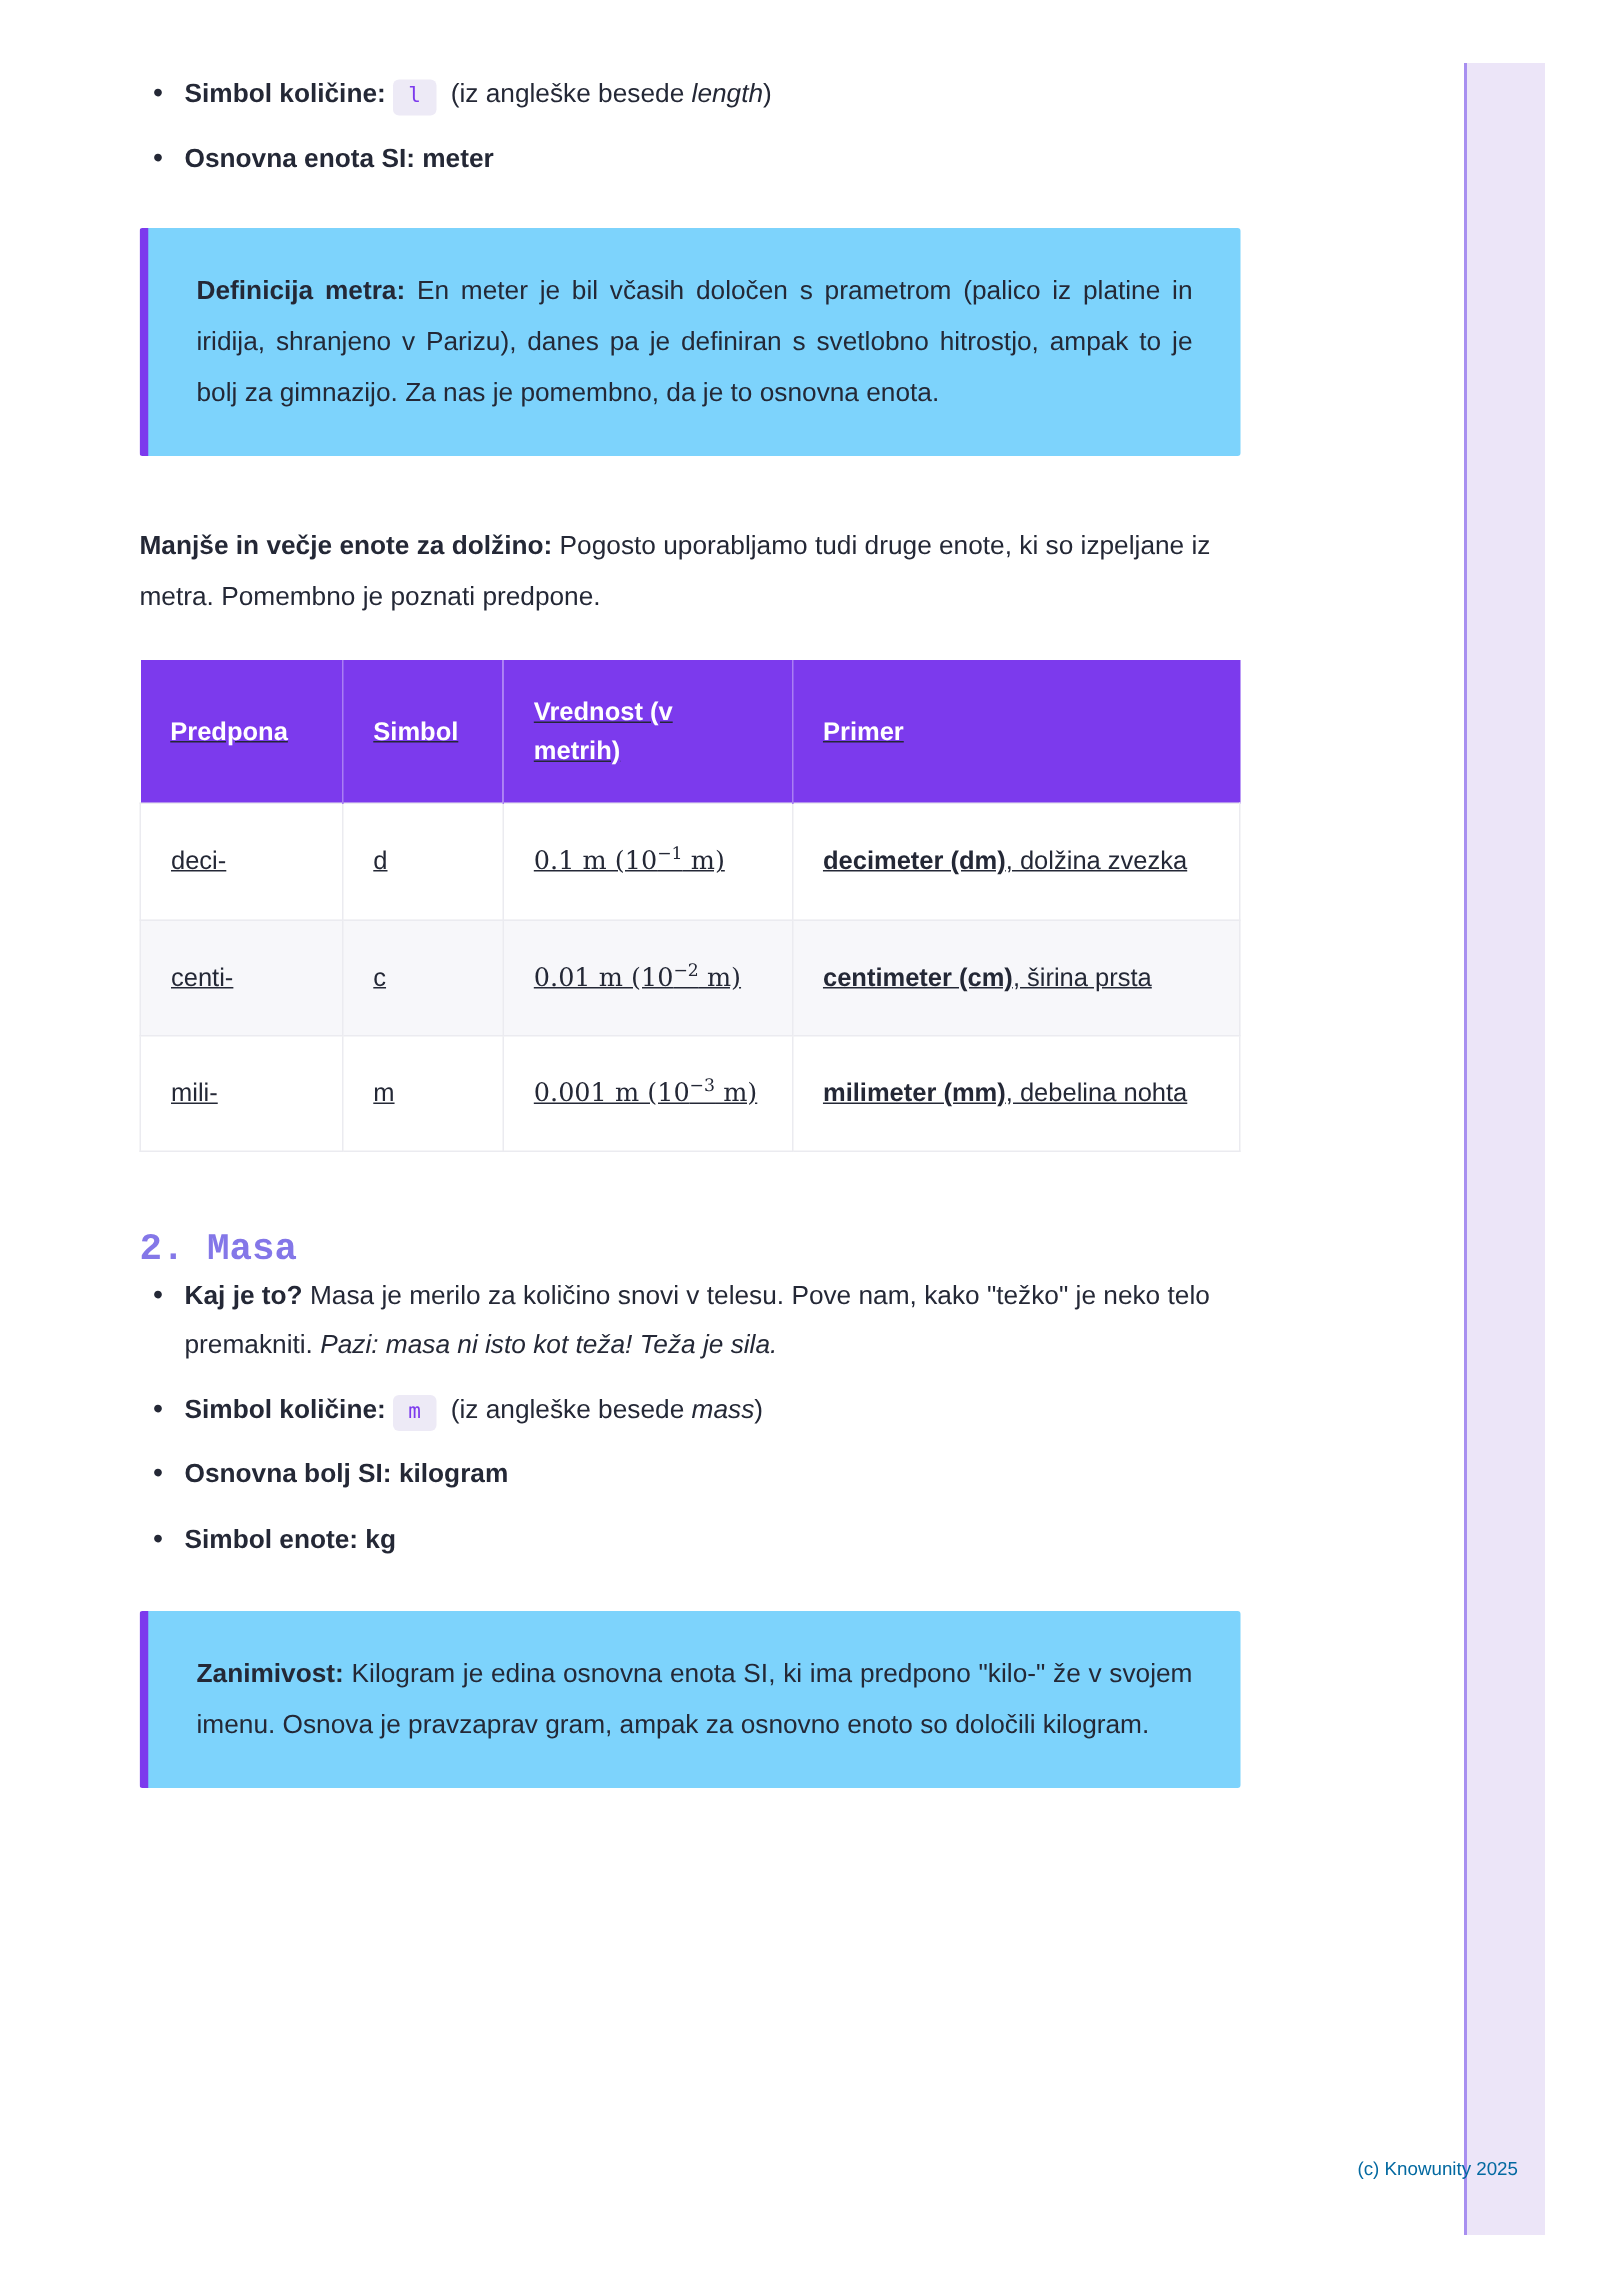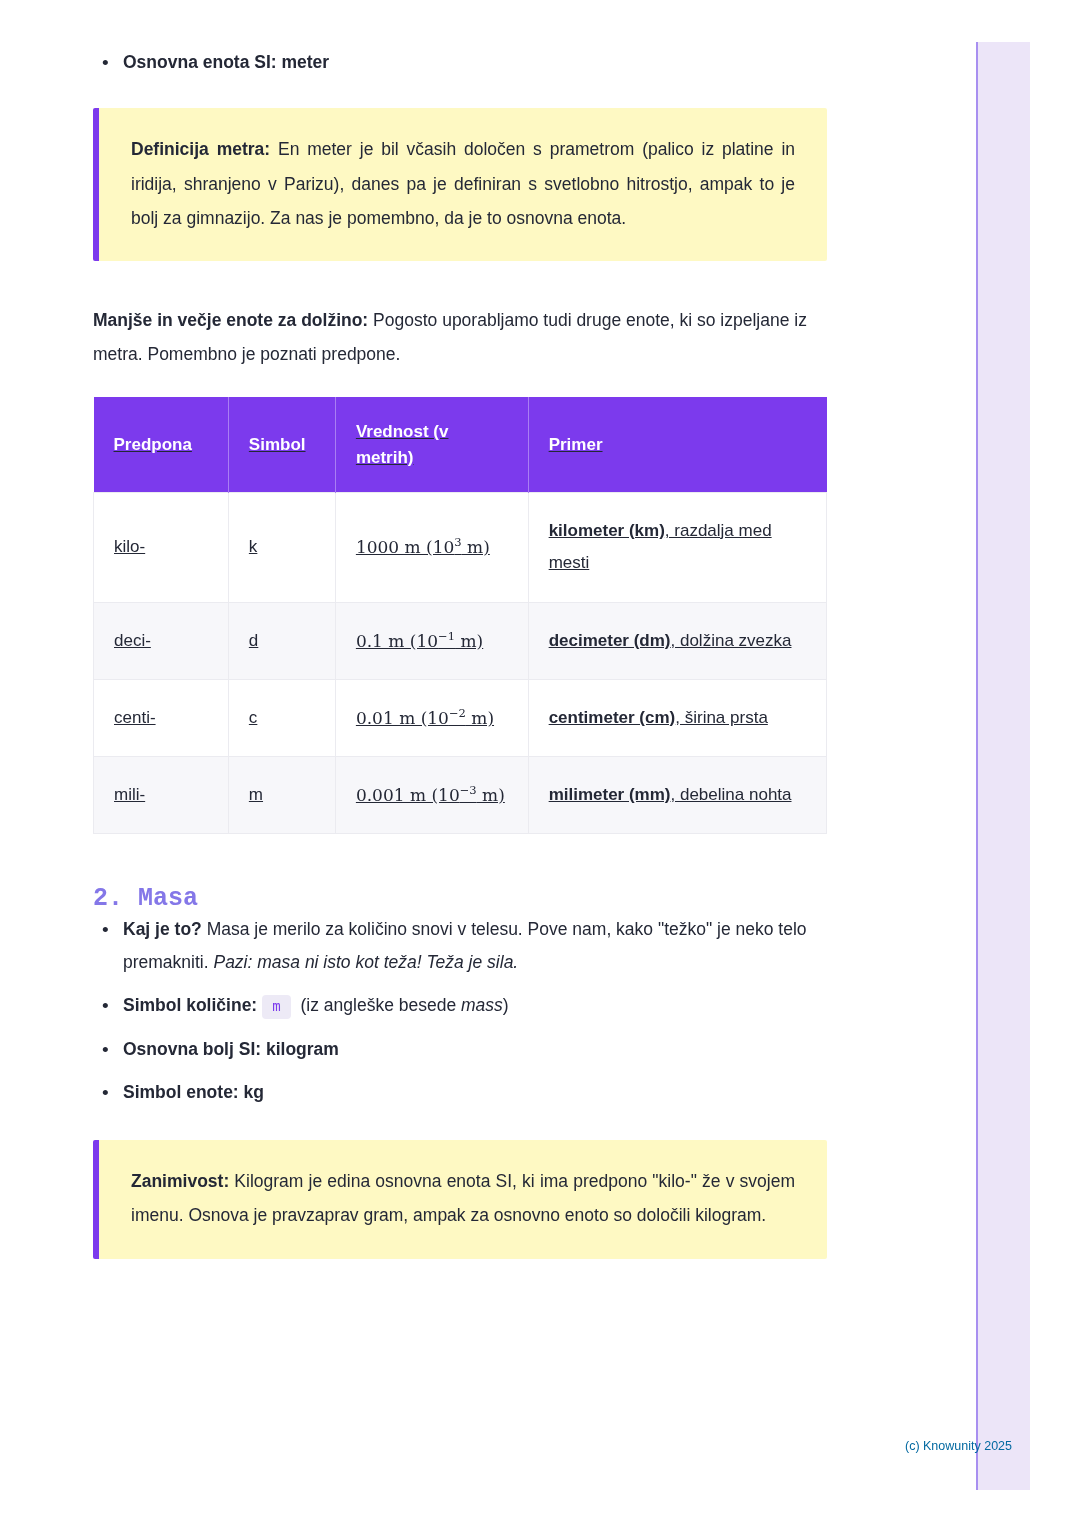--- a/index.html
+++ b/index.html
@@ -64,21 +64,21 @@
     font-family: "DejaVu Sans Mono", monospace;
     font-size: 14px;
     line-height: 1.4;
     color: #7c3aed;
     background: #edeaf6;
     border-radius: 4px;
     padding: 2px 10px;
     margin: 0 5px;
   }
   .callout {
-    background: #fef9c3;
+    background: #7dd3fc;
     border-left: 6px solid #7c3aed;
     border-radius: 2px;
     padding: 24px 32px 26px 32px;
     margin-top: 30px;
     font-size: 17.5px;
     line-height: 1.95;
     text-align: justify;
   }
   .para {
     margin: 42px 0 0 0;
@@ -136,20 +136,23 @@
 
 <div class="page">
 
   <div class="side-strip"></div>
 
   <div class="watermark">(c) Knowunity 2025</div>
 
   <div class="content">
 
     <ul class="bullets">
+      <li>
+        <b>Simbol količine:</b><span class="code-chip">l</span><span> (iz angleške besede </span><i>length</i><span>)</span>
+      </li>
       <li>
         <b>Osnovna enota SI: meter</b>
       </li>
     </ul>
 
     <div class="callout">
       <b>Definicija metra:</b><span> En meter je bil včasih določen s prametrom (palico iz platine in iridija, shranjeno v Parizu), danes pa je definiran s svetlobno hitrostjo, ampak to je bolj za gimnazijo. Za nas je pomembno, da je to osnovna enota.</span>
     </div>
 
     <p class="para">
@@ -166,26 +169,20 @@
       <thead>
         <tr>
           <th>Predpona</th>
           <th>Simbol</th>
           <th>Vrednost (v metrih)</th>
           <th>Primer</th>
         </tr>
       </thead>
       <tbody>
         <tr>
-          <td>kilo-</td>
-          <td>k</td>
-          <td class="value-cell"><span>1000 m (10</span><sup>3</sup><span> m)</span></td>
-          <td><b>kilometer (km)</b><span>, razdalja med mesti</span></td>
-        </tr>
-        <tr>
           <td>deci-</td>
           <td>d</td>
           <td class="value-cell"><span>0.1 m (10</span><sup>−1</sup><span> m)</span></td>
           <td><b>decimeter (dm)</b><span>, dolžina zvezka</span></td>
         </tr>
         <tr>
           <td>centi-</td>
           <td>c</td>
           <td class="value-cell"><span>0.01 m (10</span><sup>−2</sup><span> m)</span></td>
           <td><b>centimeter (cm)</b><span>, širina prsta</span></td>

